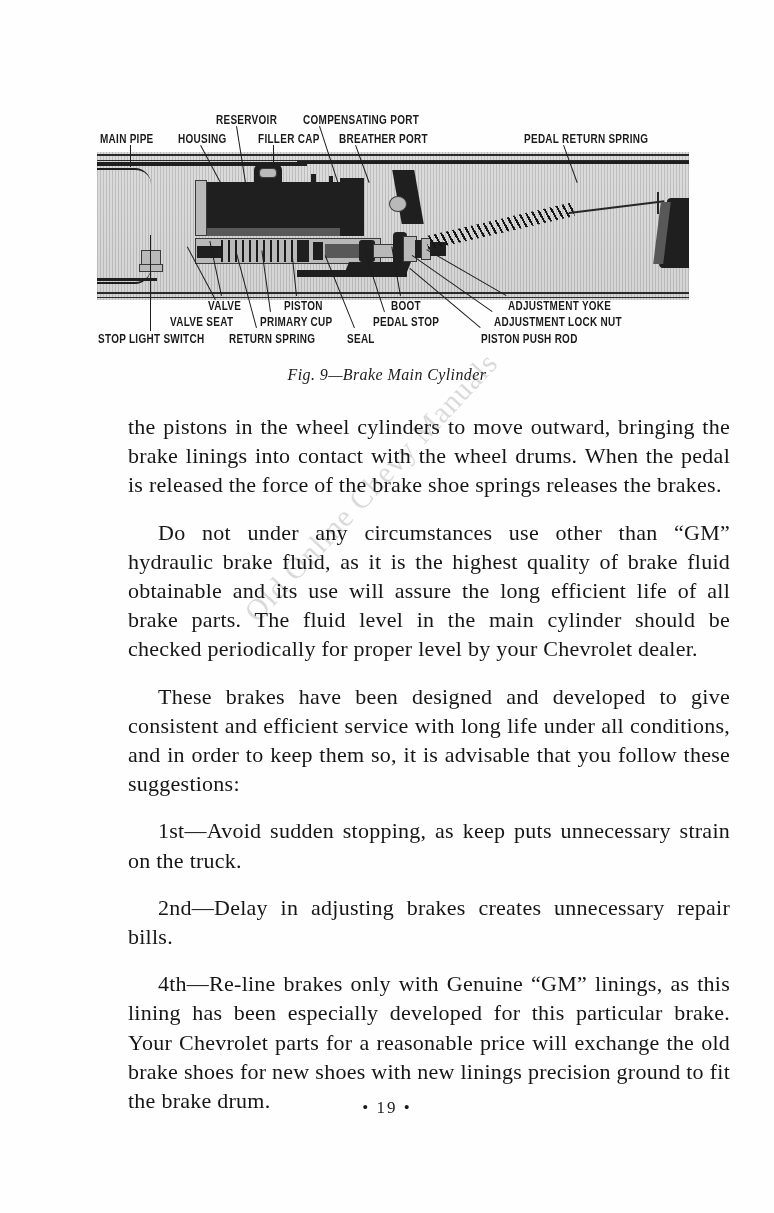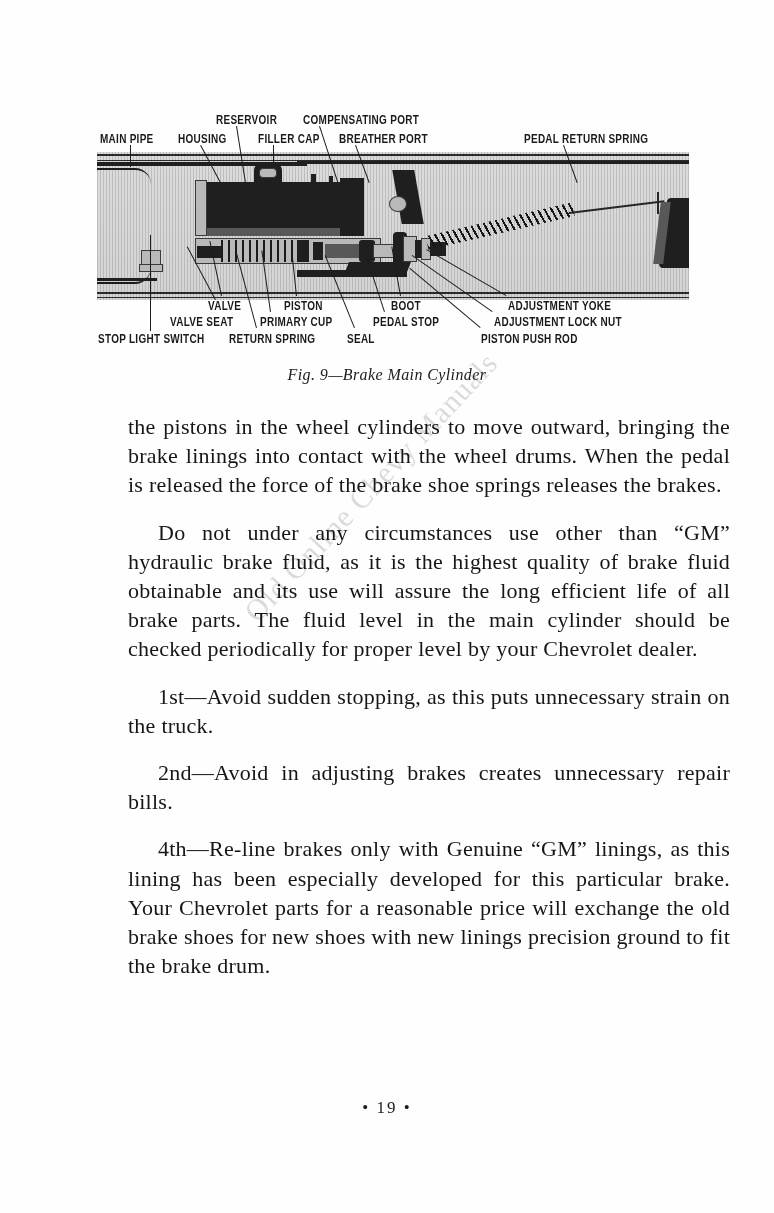--- a/index.html
+++ b/index.html
@@ -284,20 +284,21 @@
 
   </div>
 
   <div id="figure-caption">Fig. 9—Brake Main Cylinder</div>
 
   <div id="watermark">Old Online Chevy Manuals</div>
 
   <div id="body-text">
     <p>the pistons in the wheel cylinders to move outward, bringing the brake linings into contact with the wheel drums. When the pedal is released the force of the brake shoe springs releases the brakes.</p>
     <p class="indent">Do not under any circumstances use other than “GM” hydraulic brake fluid, as it is the highest quality of brake fluid obtainable and its use will assure the long efficient life of all brake parts. The fluid level in the main cylinder should be checked periodically for proper level by your Chevrolet dealer.</p>
-    <p class="indent">1st—Avoid sudden stopping, as this puts unnecessary strain on the truck.</p>
-    <p class="indent">2nd—Avoid in adjusting brakes creates unnecessary repair bills.</p>
+    <p class="indent">These brakes have been designed and developed to give consistent and efficient service with long life under all conditions, and in order to keep them so, it is advisable that you follow these suggestions:</p>
+    <p class="indent">1st—Avoid sudden stopping, as keep puts unnecessary strain on the truck.</p>
+    <p class="indent">2nd—Delay in adjusting brakes creates unnecessary repair bills.</p>
     <p class="indent">4th—Re-line brakes only with Genuine “GM” linings, as this lining has been especially developed for this particular brake. Your Chevrolet parts for a reasonable price will exchange the old brake shoes for new shoes with new linings precision ground to fit the brake drum.</p>
   </div>
 
   <div id="page-number">• 19 •</div>
 
 </div>
 
 </body></html>

